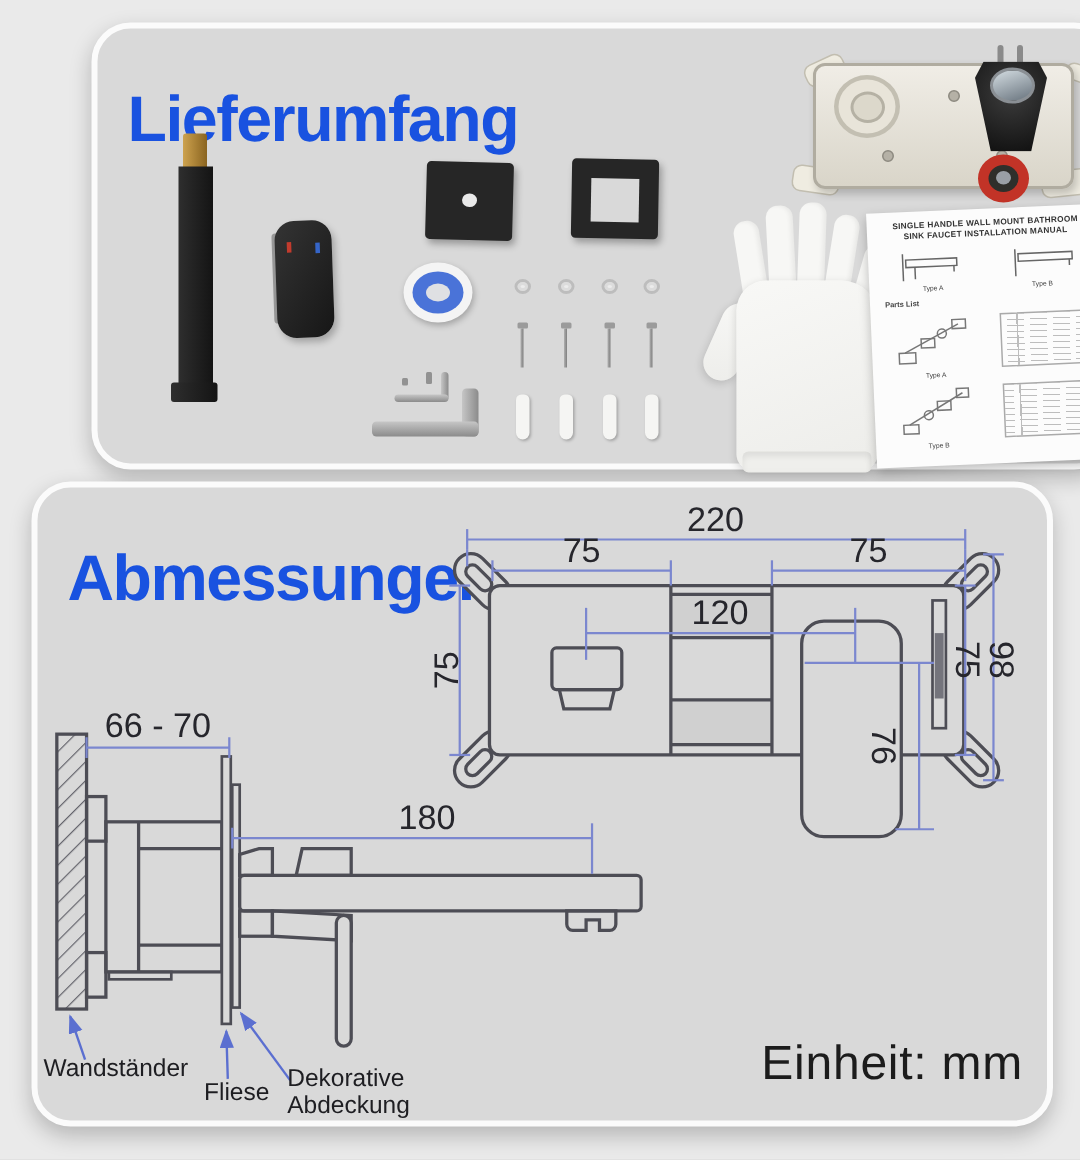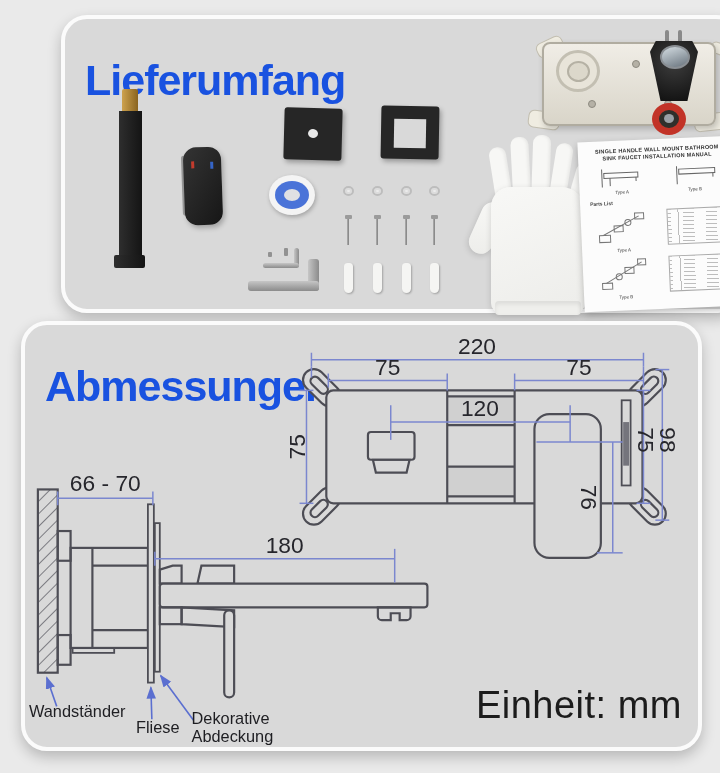--- a/index.html
+++ b/index.html
@@ -52,21 +52,21 @@
   .man-col{display:flex;flex-direction:column;align-items:center;}
   .man-cap{font-size:4.5px;color:#444;margin-top:1px;}
   .man-parts{font-size:5px;color:#444;margin:5px 0 0 4px;font-weight:bold;}
   .man-table{width:56px;height:34px;border:1px solid #aaa;
      background:repeating-linear-gradient(180deg,transparent 0 3.5px,#bdbdbd 3.5px 4px),
                 linear-gradient(90deg,transparent 0 10px,#bdbdbd 10px 11px,transparent 11px);}
   
   .dims-svg{position:absolute;left:0;top:0;width:672px;height:421px;font-family:"Liberation Sans",sans-serif;}
   .dimtext{font-size:23px;fill:#26262c;}
   .labeltext{font-size:16.5px;fill:#1e1e22;}
-  .unit-label{position:absolute;right:16px;bottom:20px;font-size:38px;color:#1c1c1c;letter-spacing:.5px;}
+  .unit-label{position:absolute;right:16px;bottom:20px;font-size:32px;color:#1c1c1c;letter-spacing:.5px;}
 </style>
 </head>
 <body>
 
 <section class="panel" id="panel-delivery">
   <h1 class="panel-title">Lieferumfang</h1>
 
   <div class="abs" style="left:49px;top:70px;width:34px;height:180px;">
     <div class="abs brass" style="left:8px;top:0;width:16px;height:24px;"></div>
     <div class="abs spout-bar" style="left:5px;top:22px;width:23px;height:146px;"></div>

